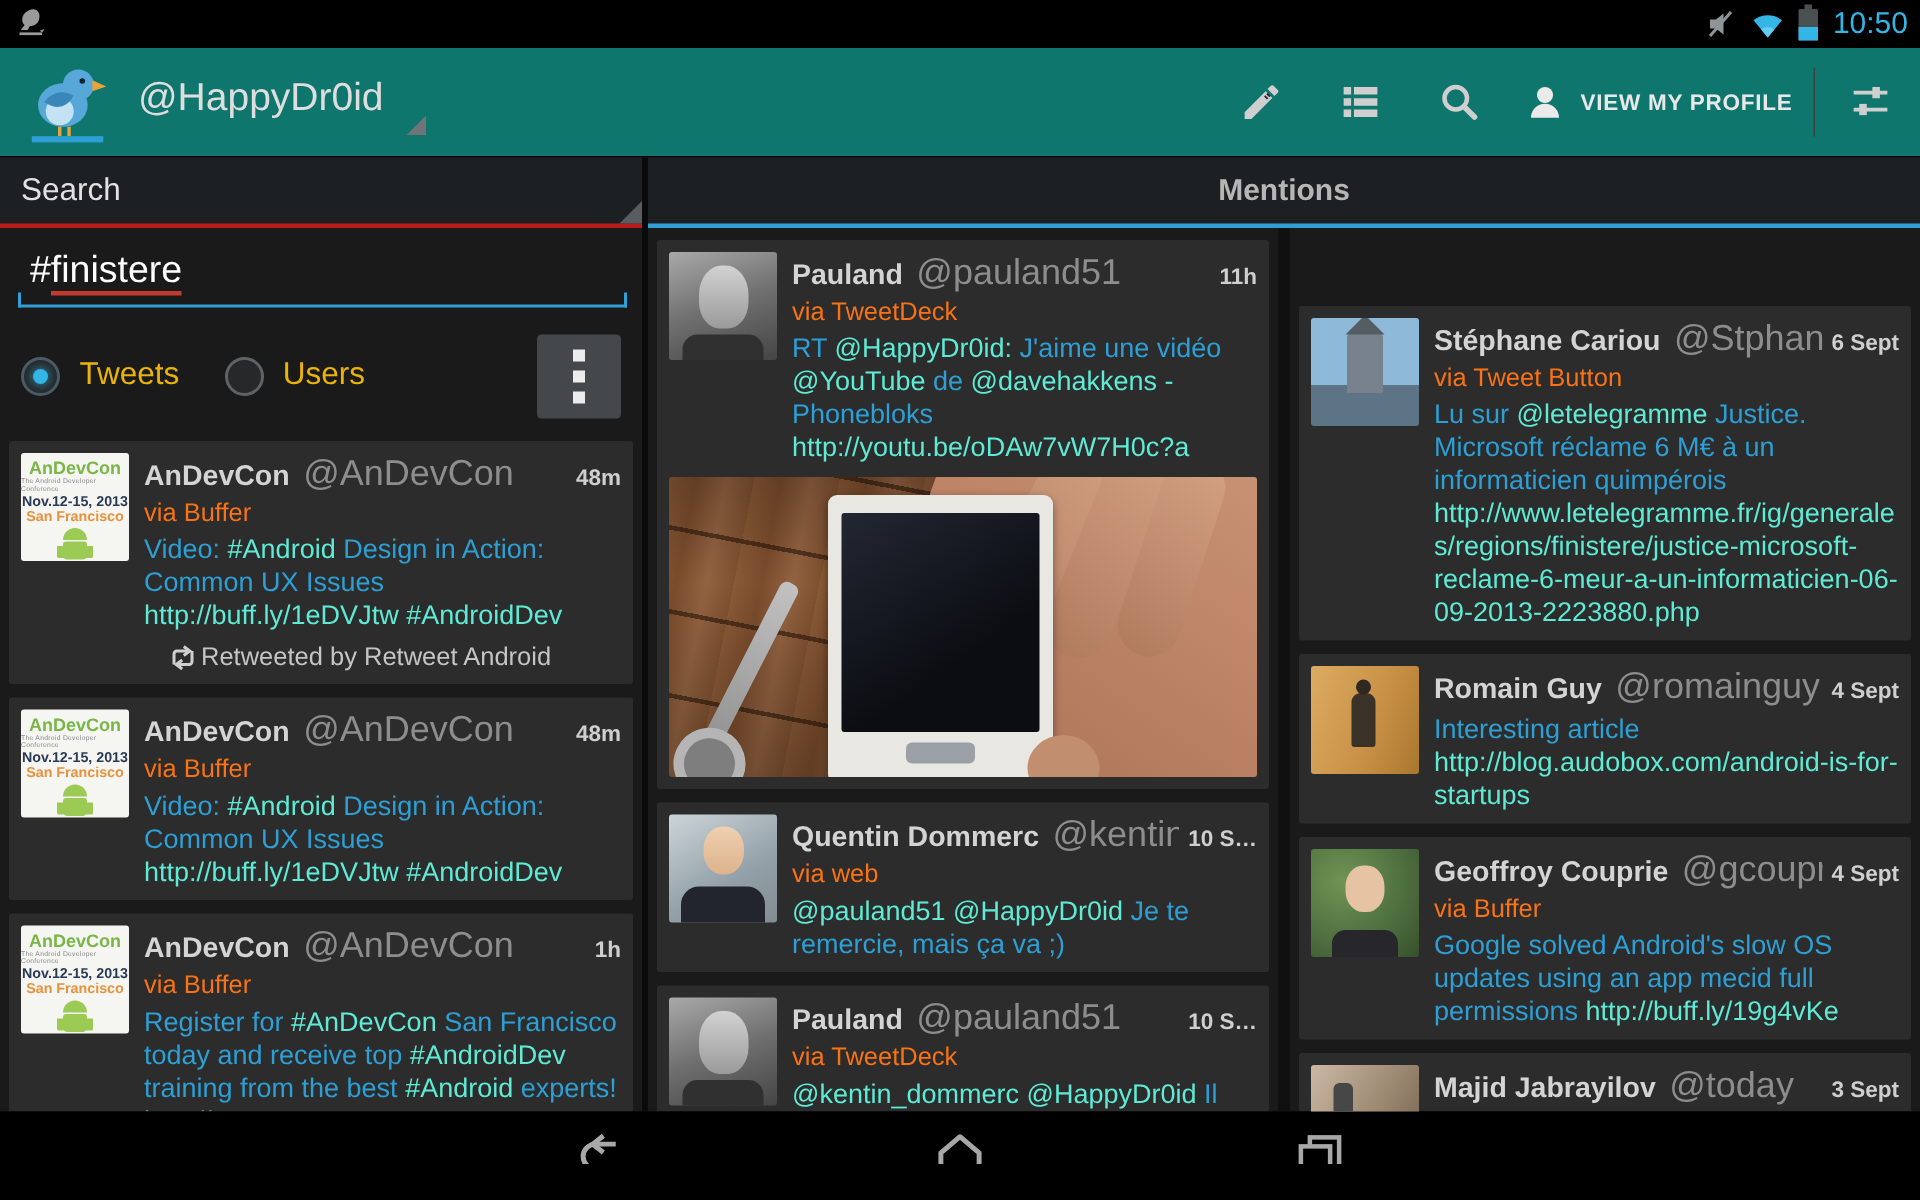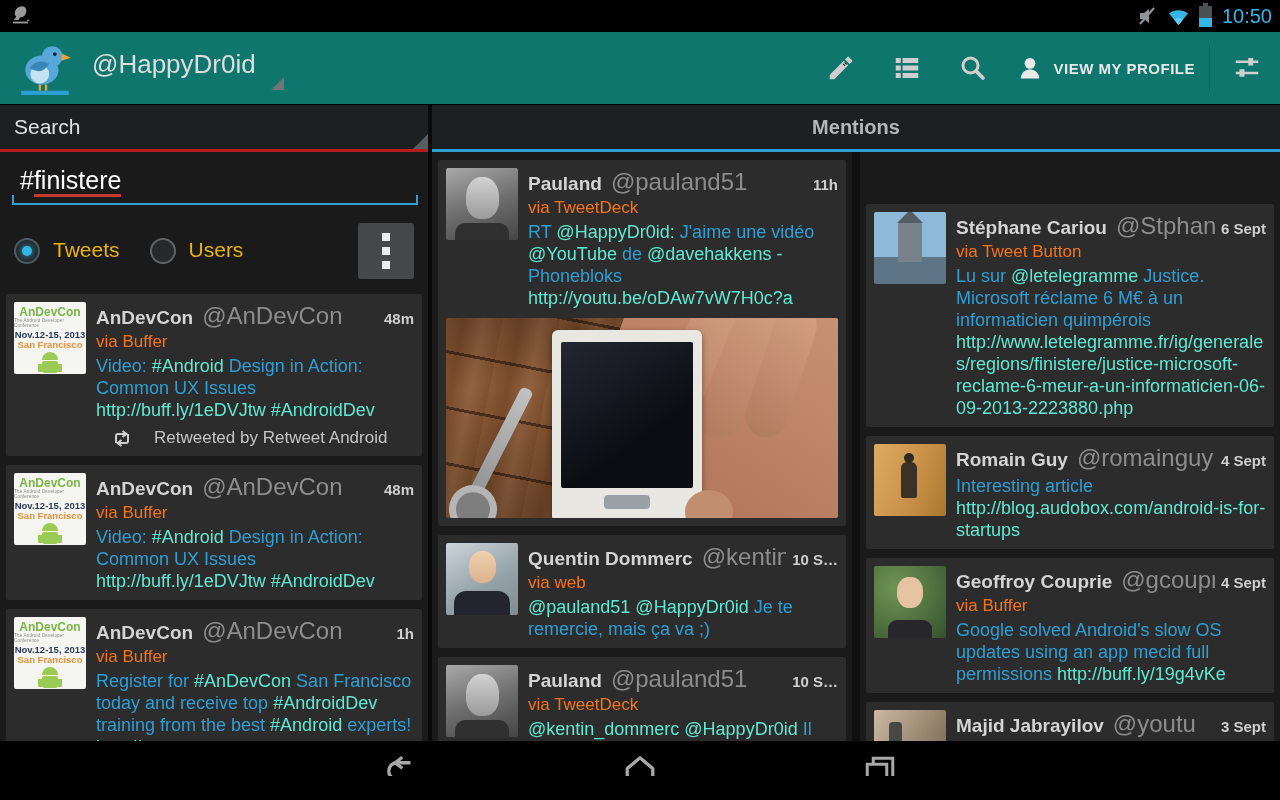--- a/index.html
+++ b/index.html
@@ -66,21 +66,21 @@
   .avatar{width:72px;height:72px;flex:none;margin-right:10px;border-radius:2px;position:relative;overflow:hidden;background:#555;}
   .tw-main{flex:1;min-width:0;}
   .tw-head{display:flex;align-items:baseline;white-space:nowrap;overflow:hidden;}
   .tw-name{font-weight:bold;font-size:19px;color:#d4d4d4;margin-right:9px;flex:none;}
   .tw-handle{font-size:24px;color:#8d8d8d;flex:0 1 auto;overflow:hidden;min-width:0;}
   .tw-time{font-weight:bold;font-size:15px;color:#cfcfcf;margin-left:auto;padding-left:6px;flex:none;}
   .tw-via{font-size:17px;color:#f97316;margin-top:2px;}
   .tw-body{font-size:18px;line-height:22px;margin-top:3px;overflow-wrap:anywhere;}
   .seg-plain{color:#2d9fd4;}
   .seg-link{color:#5eead4;}
-  .rt-line{display:flex;align-items:center;gap:20px;margin-top:7px;padding-left:14px;color:#c4c4c4;font-size:17px;}
+  .rt-line{display:flex;align-items:center;gap:0;margin-top:7px;padding-left:14px;color:#c4c4c4;font-size:17px;}
 
   
   .media{margin-top:9px;height:200px;border-radius:2px;position:relative;overflow:hidden;
     background:
       linear-gradient(rgba(0,0,0,.20), rgba(0,0,0,0) 35%, rgba(0,0,0,.22)),
       repeating-linear-gradient(11deg, rgba(30,14,4,0) 0 52px, rgba(30,14,4,.55) 52px 55px),
       repeating-linear-gradient(101deg, #8a5a36 0px, #7a4c2c 18px, #936341 38px, #7f5130 56px);}
   .m-tool{position:absolute;left:46px;bottom:6px;width:13px;height:130px;background:linear-gradient(#c2c2c2,#8d8d8d);
     transform:rotate(27deg);border-radius:5px;}
   .m-tool::after{content:"";position:absolute;left:-12px;bottom:-26px;width:34px;height:34px;border-radius:50%;
@@ -435,21 +435,21 @@
                     <div class="tw-body"><span class="seg-plain">Google solved Android's slow OS updates using an app mecid full permissions </span><span class="seg-link">http://buff.ly/19g4vKe</span></div>
                   </div>
                 </div>
               </article>
               <article class="card">
                 <div class="tw-row">
                   <div class="avatar av-majid"></div>
                   <div class="tw-main">
                     <div class="tw-head">
                       <span class="tw-name">Majid Jabrayilov</span>
-                      <span class="tw-handle">@youtu</span>
+                      <span class="tw-handle">@today</span>
                       <span class="tw-time">3 Sept</span>
                     </div>
                     <div class="tw-via">via Tweet-this-page</div>
                   </div>
                 </div>
               </article>
             </div>
         </div>
       </div>
     </div>

